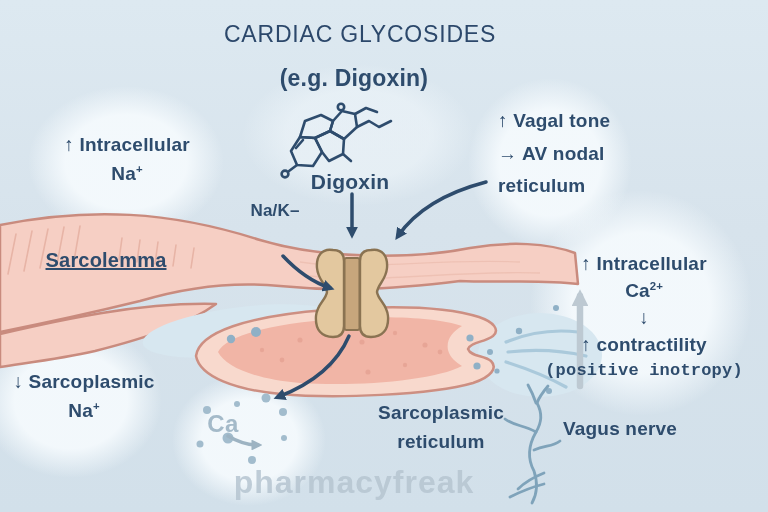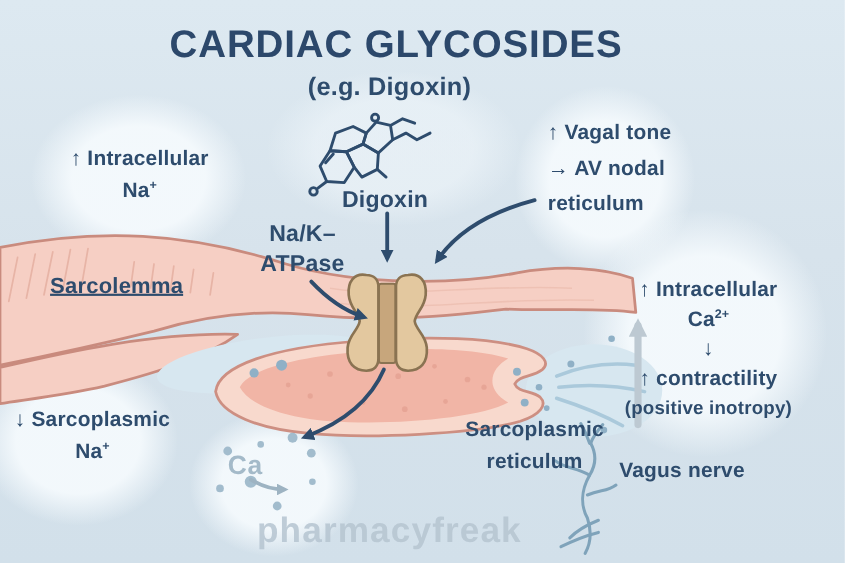--- a/index.html
+++ b/index.html
@@ -12,31 +12,31 @@
     position:absolute; border-radius:50%;
     background:radial-gradient(closest-side, rgba(245,250,253,0.92) 62%, rgba(245,250,253,0) 100%);
   }
   svg.art { position:absolute; left:0; top:0; }
   .label {
     position:absolute; color:#2e4c6d; font-weight:700; text-align:center;
     transform:translateX(-50%); line-height:1.5; font-size:19px; letter-spacing:.2px;
     white-space:nowrap;
   }
   .label sup { font-size:60%; vertical-align:super; letter-spacing:0; }
-  #title   { top:22px; left:360px; font-size:35px; font-weight:700; letter-spacing:.8px; color:#2c486b; line-height:1.1; }
+  #title   { top:22px; left:360px; font-size:23px; font-weight:400; letter-spacing:.8px; color:#2c486b; line-height:1.1; }
   #subtitle{ top:61px; left:354px; font-size:23px; font-weight:700; }
   #na-up   { top:131px; left:127px; }
   #vagal   { top:105px; left:498px; text-align:left; transform:none; line-height:1.72; }
   #digoxin-label { top:166px; left:350px; font-size:21px; }
-  #pump    { top:200px; left:275px; line-height:1.28; font-size:21px; }
+  #pump    { top:200px; left:275px; line-height:1.28; font-size:17px; }
   #sarcolemma-label { top:245px; left:106px; font-size:20px;text-decoration:underline; }
   #ca-block{ top:251px; left:644px; line-height:1.42; }
-  #ca-block .paren { font-size:17px; }
+  #ca-block .paren { font-size:17px;font-family:Liberation Mono, monospace; }
   #na-down { top:368px; left:84px; }
-  #sr-label{ top:377px; left:441px;margin-left:45px; }
+  #sr-label{ top:399px; left:441px; }
   #vagus-label { top:415px; left:620px; }
   #ca-ion  { top:406px; left:223px; color:#a4bac9; font-size:24px; letter-spacing:.5px; }
   #watermark { top:458px; left:354px; font-size:32px; font-weight:700; color:#b6c5d1; letter-spacing:1px; opacity:.85; }
 </style>
 </head>
 <body>
 
 <div id="stage">
 
   <div class="blob" style="left:28px; top:86px; width:196px; height:152px;"></div>
@@ -190,21 +190,20 @@
   <div class="label" id="vagal">
     <div>↑ Vagal tone</div>
     <div>→ AV nodal</div>
     <div>reticulum</div>
   </div>
 
   <div class="label" id="digoxin-label">Digoxin</div>
 
   <div class="label" id="pump">
     <div>Na/K–</div>
-    <div>ATPase</div>
   </div>
 
   <div class="label" id="sarcolemma-label">Sarcolemma</div>
 
   <div class="label" id="ca-block">
     <div>↑ Intracellular</div>
     <div><span>Ca</span><sup>2+</sup></div>
     <div>↓</div>
     <div>↑  contractility</div>
     <div class="paren">(positive inotropy)</div>

